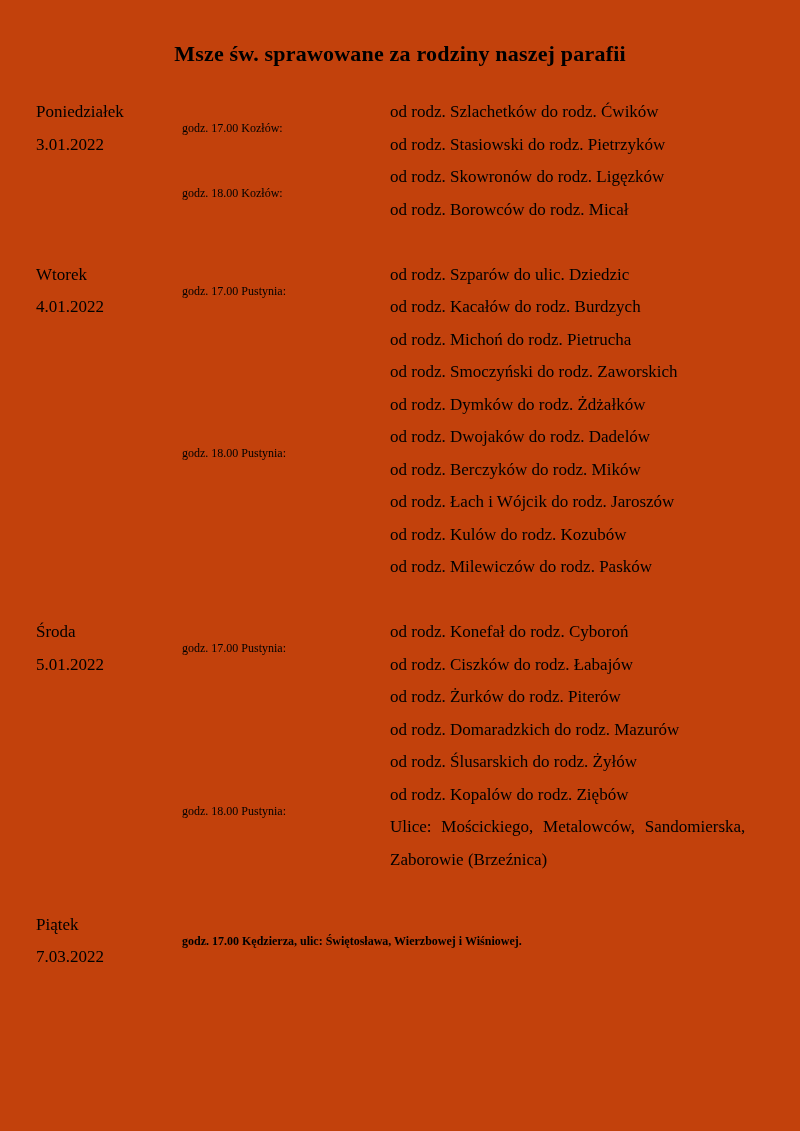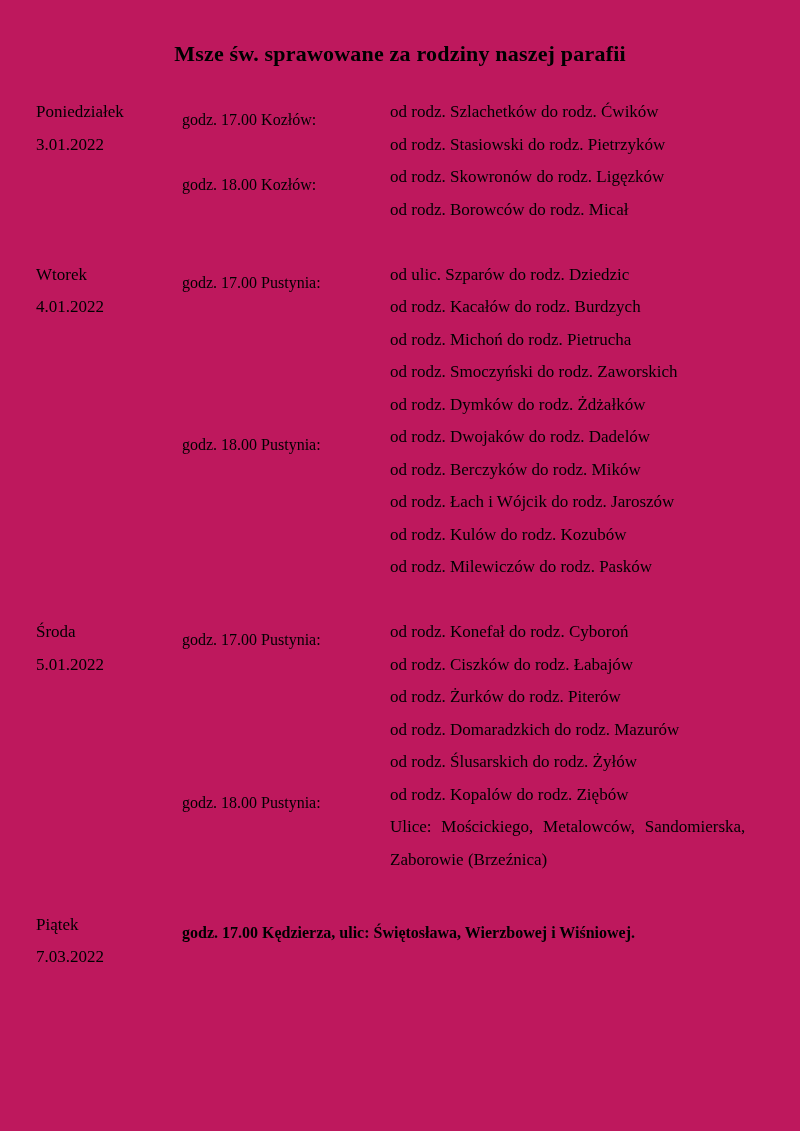--- a/index.html
+++ b/index.html
@@ -14,21 +14,21 @@
     position: relative;
     font-family: "Liberation Serif", "DejaVu Serif", serif;
     color: #000000;
     overflow: hidden;
   }
 
   .page {
     position: relative;
     width: 800px;
     height: 1131px;
-    background: #be185d;
+    background: #c2410c;
   }
 
   .doc-title {
     position: absolute;
     left: 0;
     top: 40px;
     width: 800px;
     text-align: center;
     font-size: 22px;
     font-weight: bold;
@@ -62,23 +62,23 @@
     top: 0;
     width: 146px;
     font-size: 17px;
     line-height: 32.5px;
     white-space: nowrap;
   }
 
   .col-time {
     position: absolute;
     left: 182px;
-    top: 8px;
+    top: 16px;
     width: 192px;
-    font-size: 16px;
+    font-size: 12px;
     line-height: 32.5px;
     white-space: nowrap;
   }
 
   .col-detail {
     position: absolute;
     left: 390px;
     top: 0;
     width: 400px;
     font-size: 17px;
@@ -126,21 +126,21 @@
           <div class="col-day"></div>
           <div class="col-time"></div>
           <div class="col-detail">od rodz. Borowców do rodz. Micał</div>
         </div>
       </div>
       <div class="gap"></div>
       <div class="day-block">
         <div class="row">
           <div class="col-day">Wtorek</div>
           <div class="col-time">godz. 17.00 Pustynia:</div>
-          <div class="col-detail">od ulic. Szparów do rodz. Dziedzic</div>
+          <div class="col-detail">od rodz. Szparów do ulic. Dziedzic</div>
         </div>
         <div class="row">
           <div class="col-day">4.01.2022</div>
           <div class="col-time"></div>
           <div class="col-detail">od rodz. Kacałów do rodz. Burdzych</div>
         </div>
         <div class="row">
           <div class="col-day"></div>
           <div class="col-time"></div>
           <div class="col-detail">od rodz. Michoń do rodz. Pietrucha</div>

